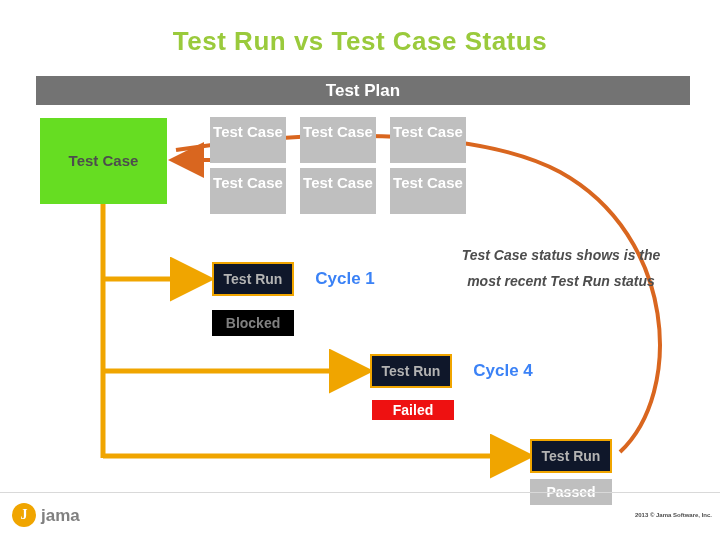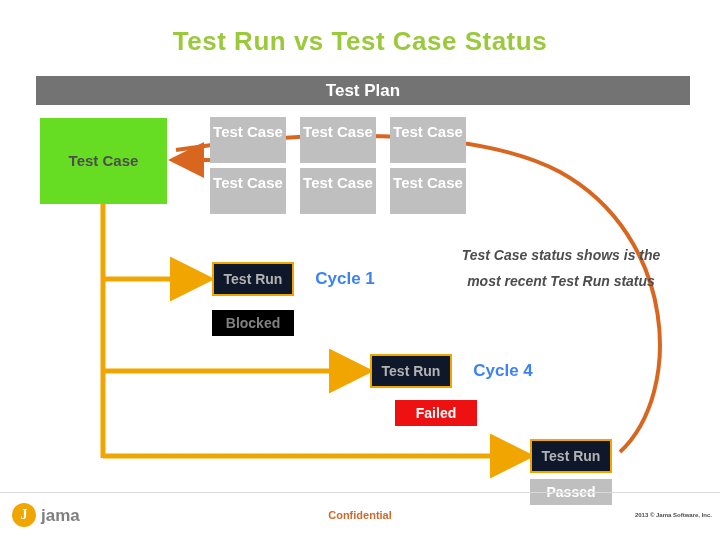--- a/index.html
+++ b/index.html
@@ -161,24 +161,23 @@
   <div class="tc-cell" style="left:390px;top:168px;width:76px;height:46px;">Test Case</div>
 
   <div class="testrun-box" style="left:212px;top:262px;width:82px;height:34px;">Test Run</div>
   <div class="cycle-box" style="left:305px;top:261px;width:80px;height:36px;">Cycle 1</div>
   <div class="chip chip-blocked" style="left:212px;top:310px;width:82px;height:26px;">Blocked</div>
 
   <div class="annotation">Test Case status shows is the most recent Test Run status</div>
 
   <div class="testrun-box" style="left:370px;top:354px;width:82px;height:34px;">Test Run</div>
   <div class="cycle-box" style="left:462px;top:353px;width:82px;height:36px;">Cycle 4</div>
-  <div class="chip chip-failed" style="left:372px;top:400px;width:82px;height:26px;margin-left:23px;">Failed</div>
+  <div class="chip chip-failed" style="left:372px;top:400px;width:82px;height:20px;">Failed</div>
 
   <div class="testrun-box" style="left:530px;top:439px;width:82px;height:34px;">Test Run</div>
   <div class="chip chip-passed" style="left:530px;top:479px;width:82px;height:26px;">Passed</div>
 
   <div class="footer-line"></div>
   <div class="logo-circle">J</div>
   <div class="logo-text">jama</div>
-  <div class="confidential">Confidential</div>
   <div class="copyright">2013 © Jama Software, Inc.</div>
 
 </div>
 
 </body></html>

